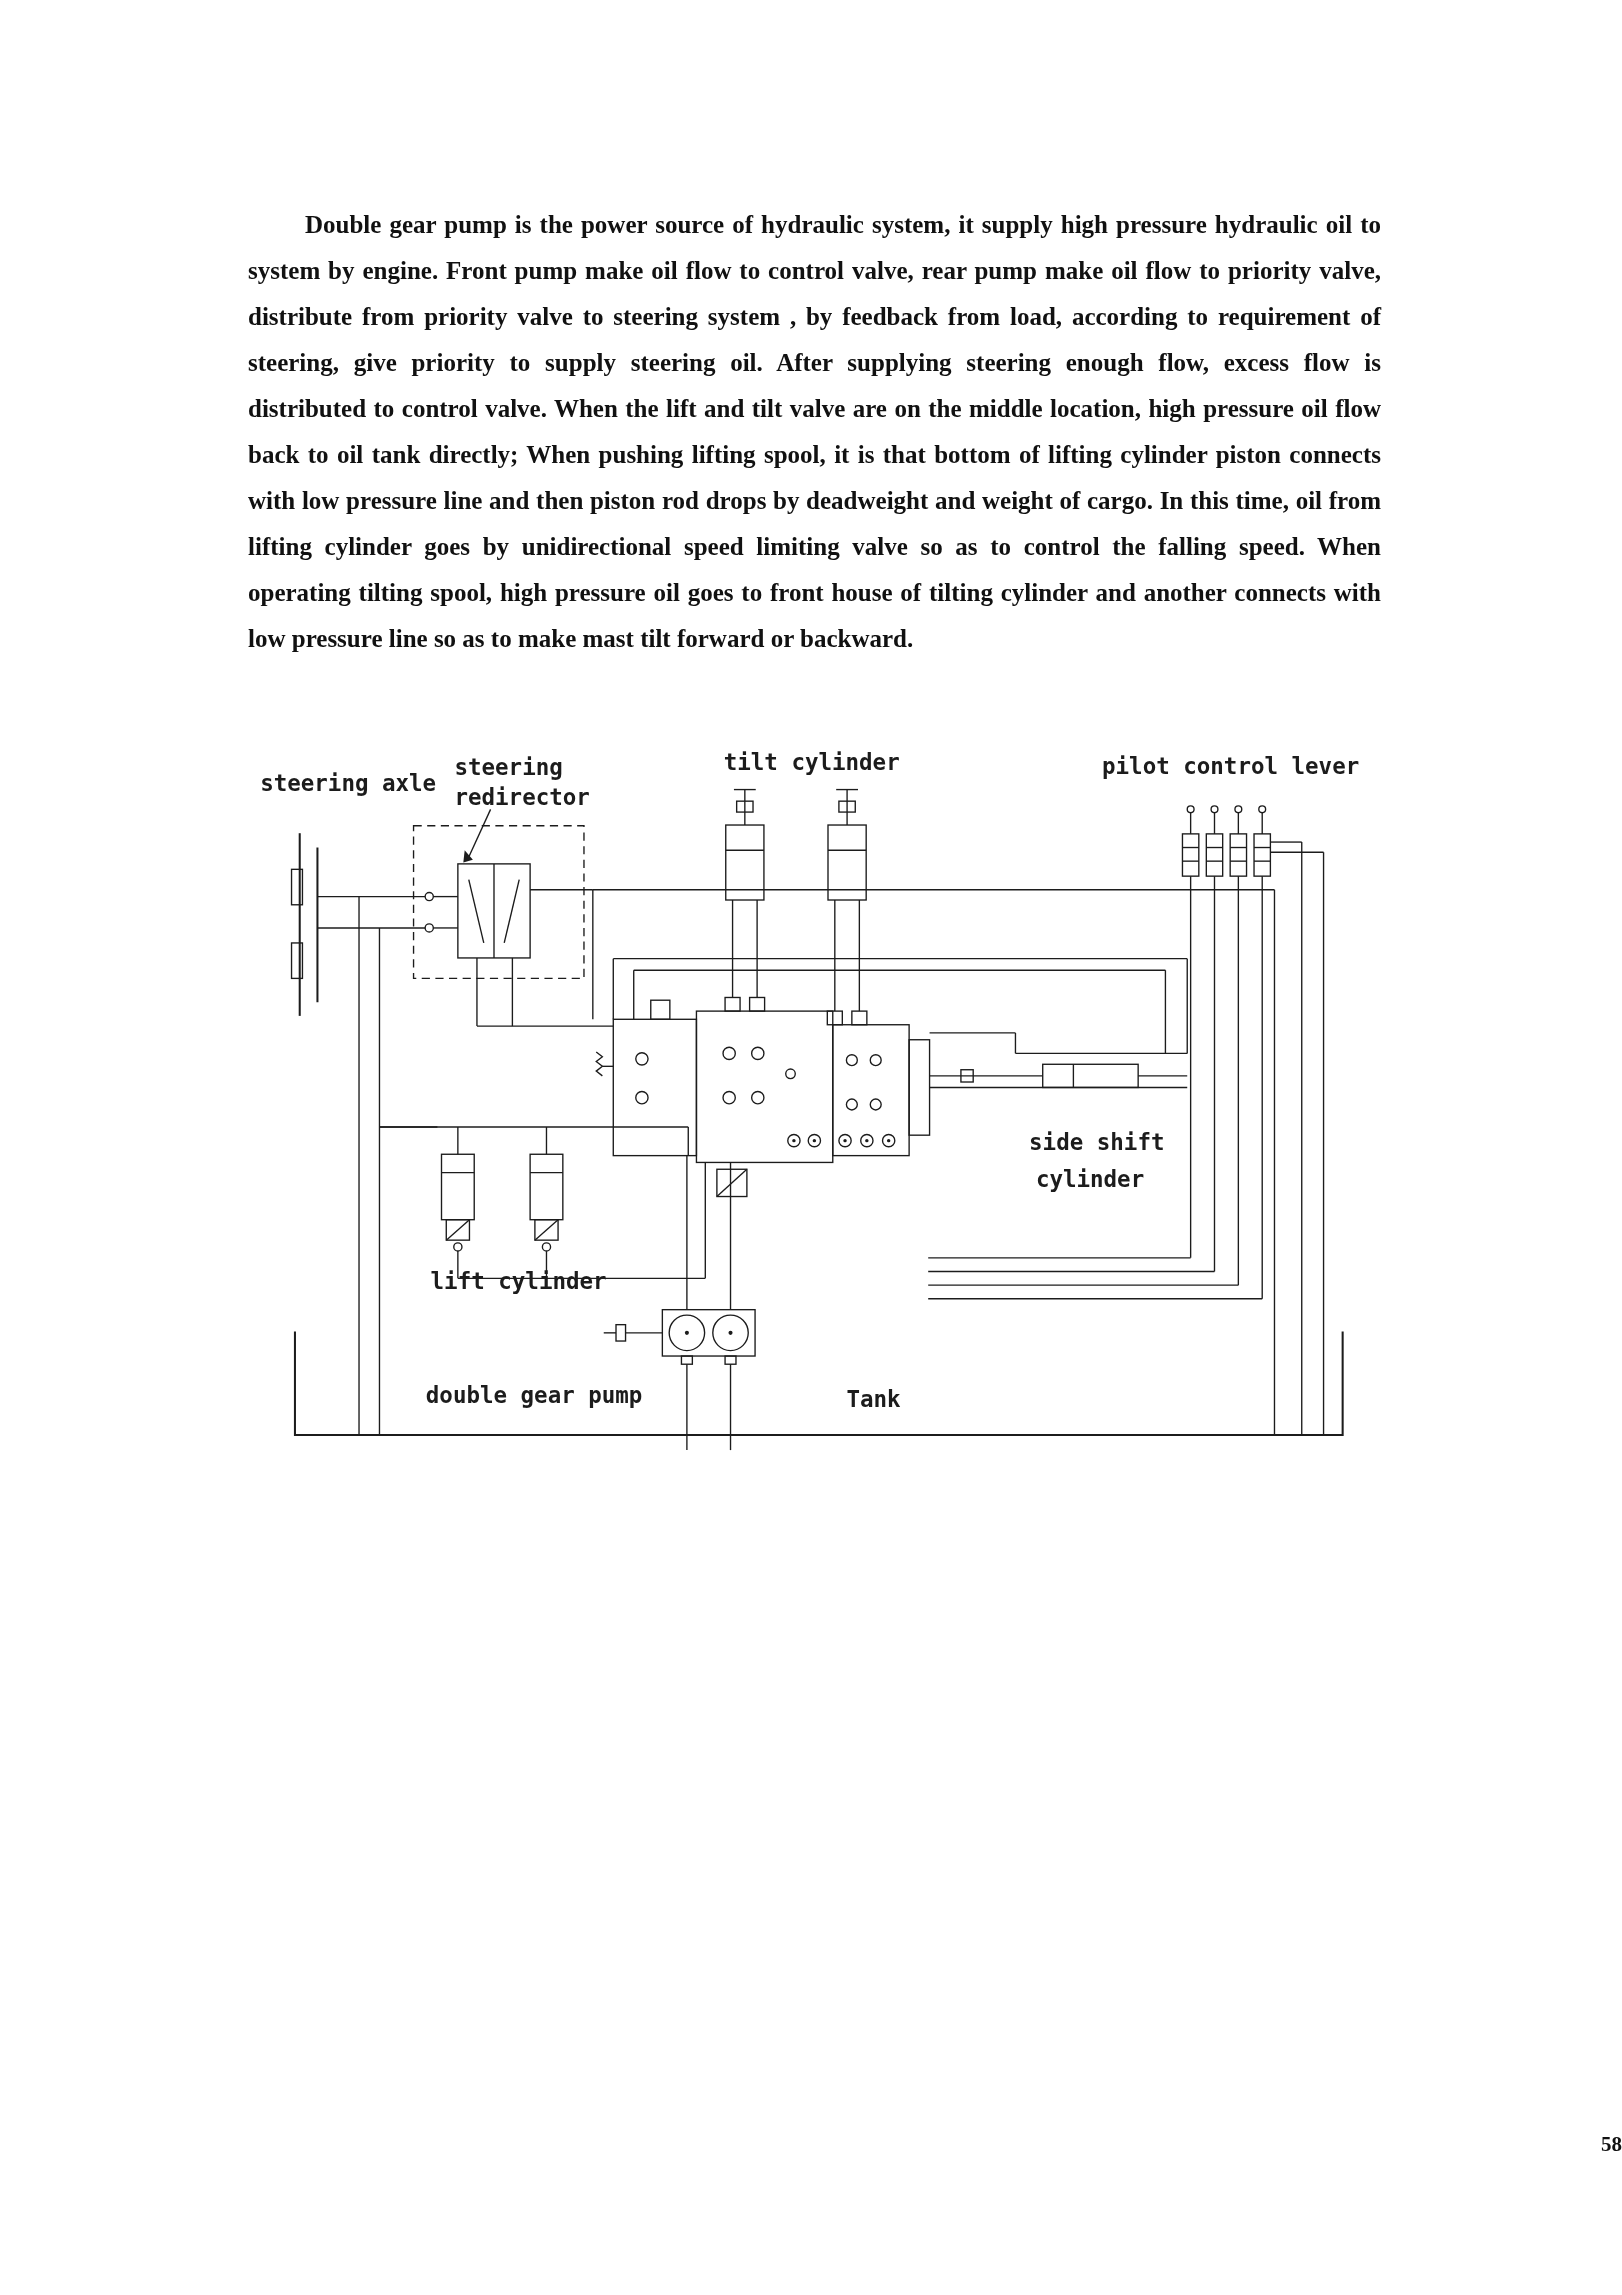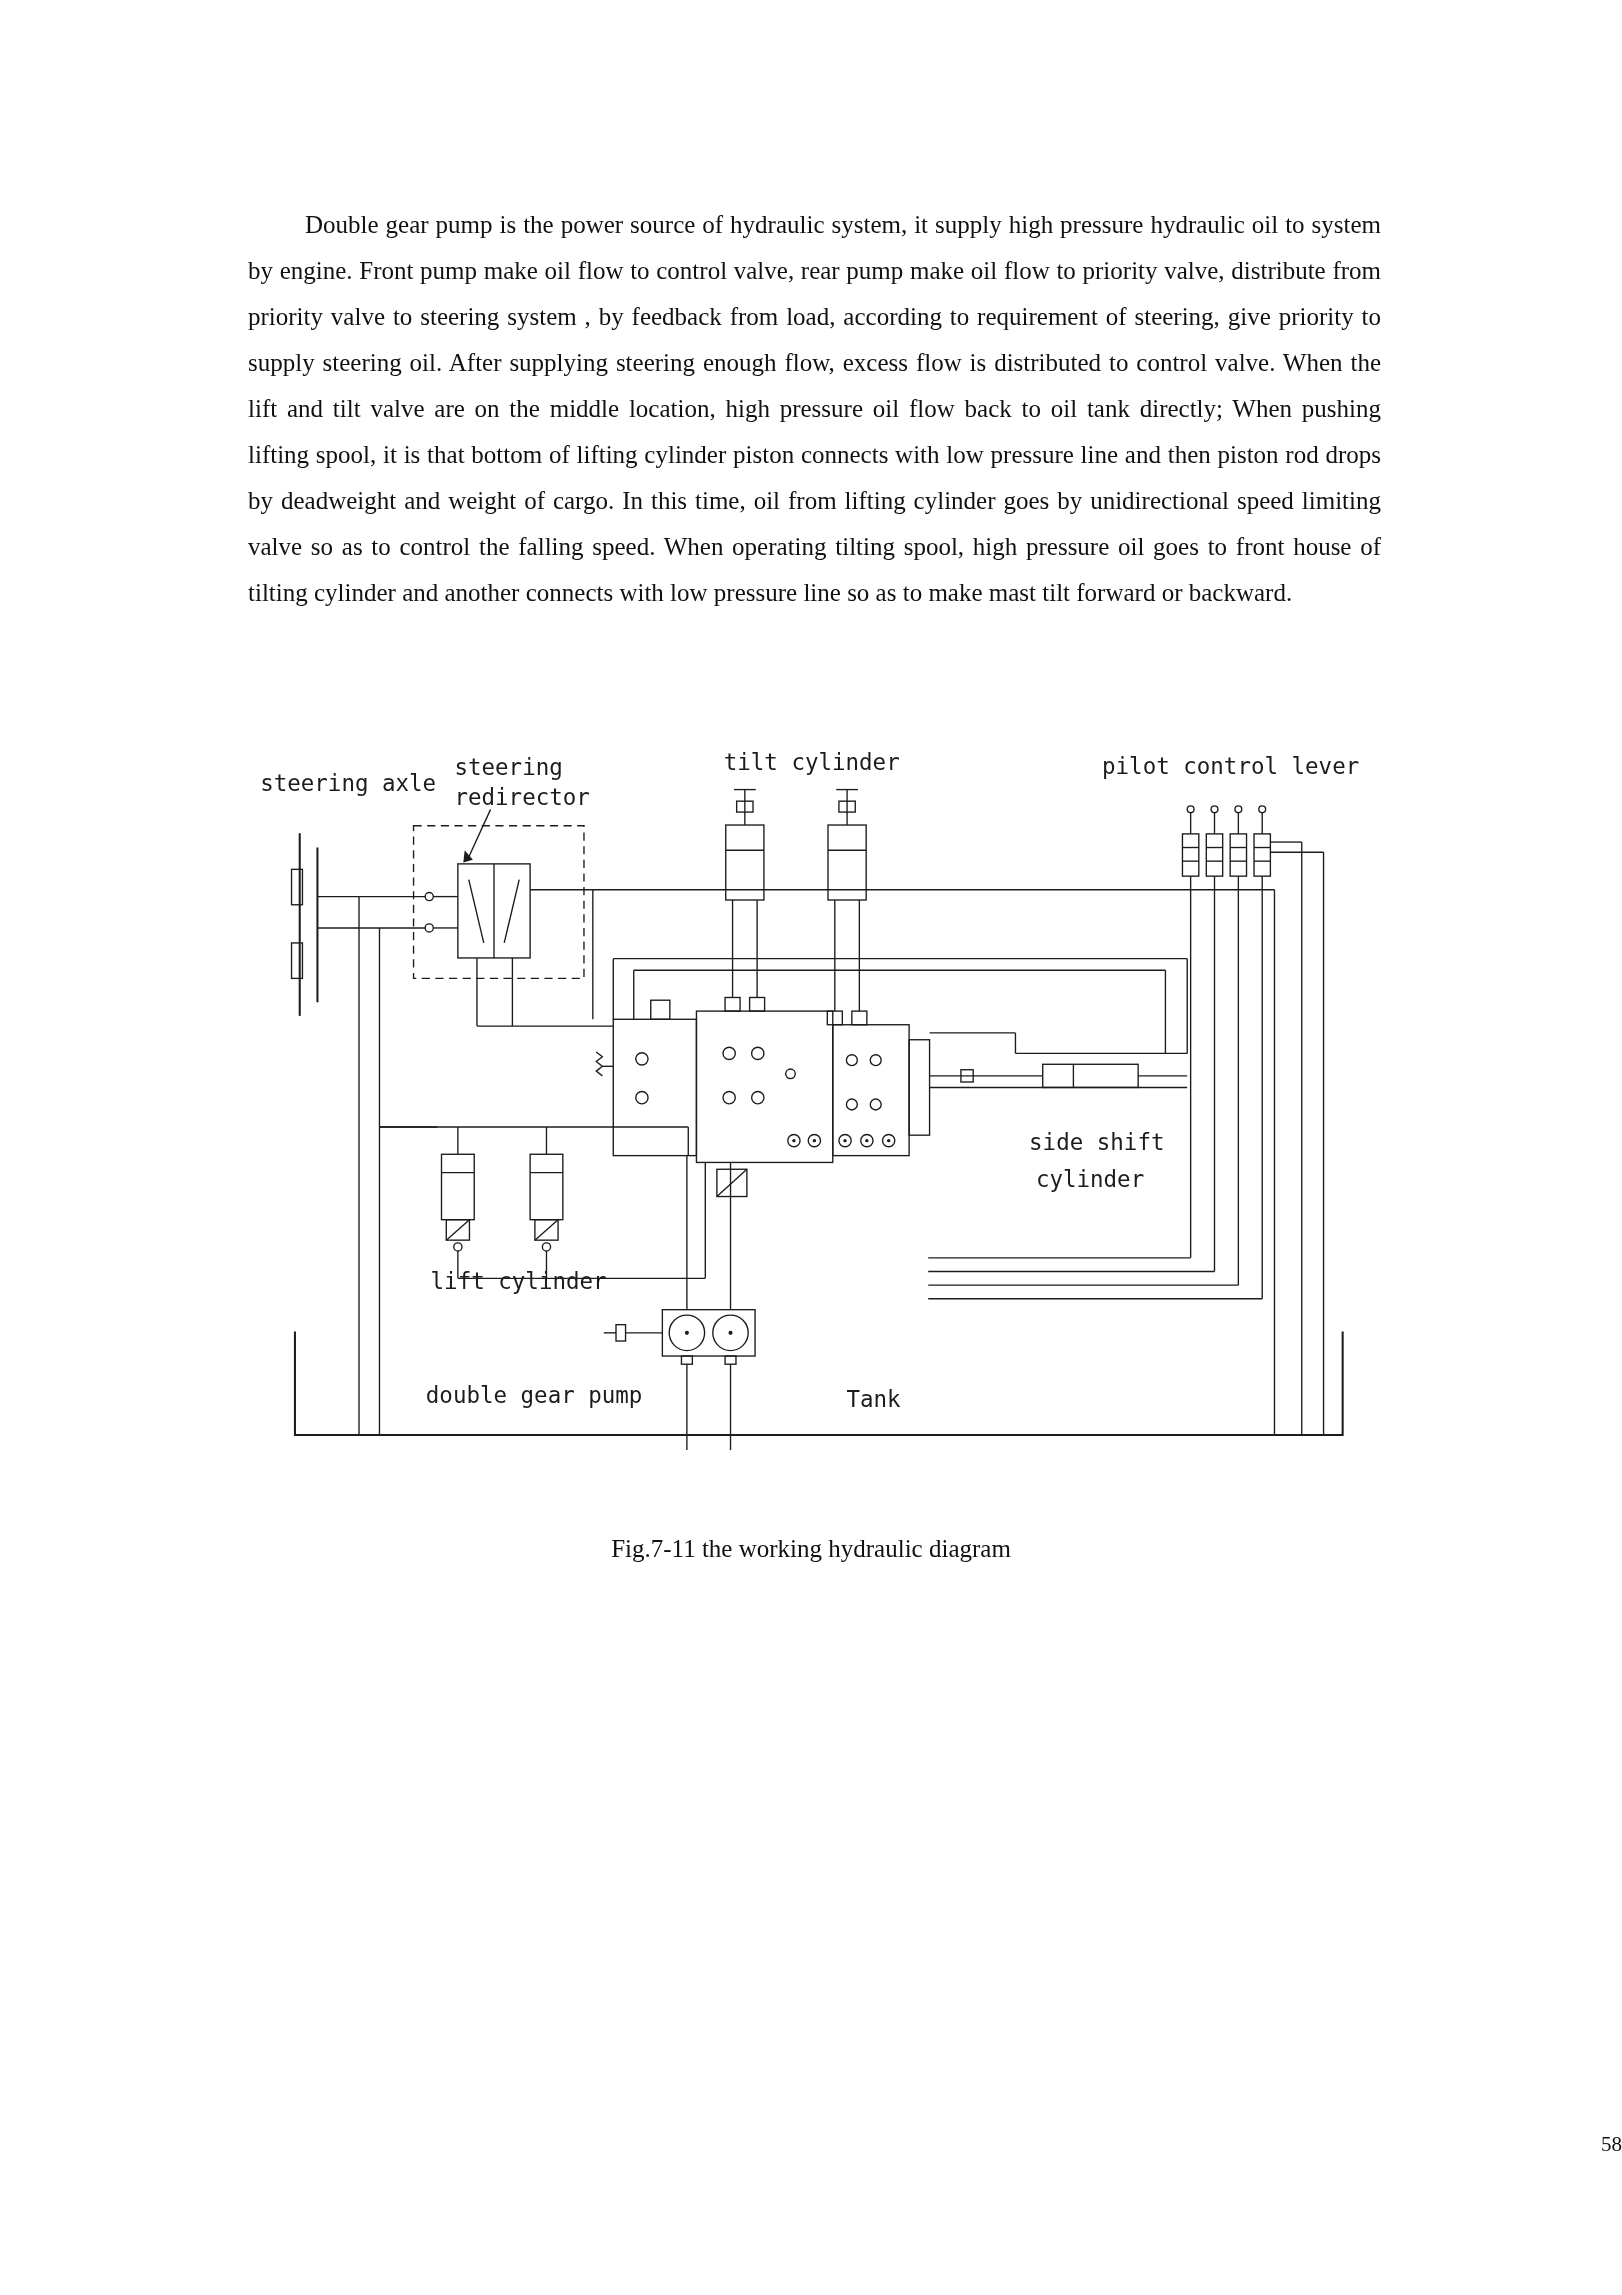--- a/index.html
+++ b/index.html
@@ -4,20 +4,21 @@
 <style>
   html,body{margin:0;padding:0;background:#777;}
   .page{
     position:relative;
     width:1622px;height:2295px;
     background:#ffffff;
     font-family:"Liberation Serif", serif;
     color:#111;
     margin:0 auto;
     overflow:hidden;
+    font-weight:bold;
   }
   .body-paragraph{
     position:absolute;
     left:248px;top:202px;width:1133px;
     font-size:25px;line-height:46px;
     text-align:justify;
     text-indent:57px;
     color:#111;
   }
   .figure{
@@ -260,18 +261,17 @@
         <line class="dg" x1="1572" y1="175" x2="1572" y2="1030"></line>
       </g>
 
       <g>
         <path class="dg-thick" d="M63,878 V1030 H1600 V878"></path>
       </g>
 
     </svg>
   </div>
 
-  <div class="fig-caption">Fig.7-11 the working hydraulic diagram</div>
 
   <div class="page-number">58</div>
 
 </div>
 
 
 </body></html>

